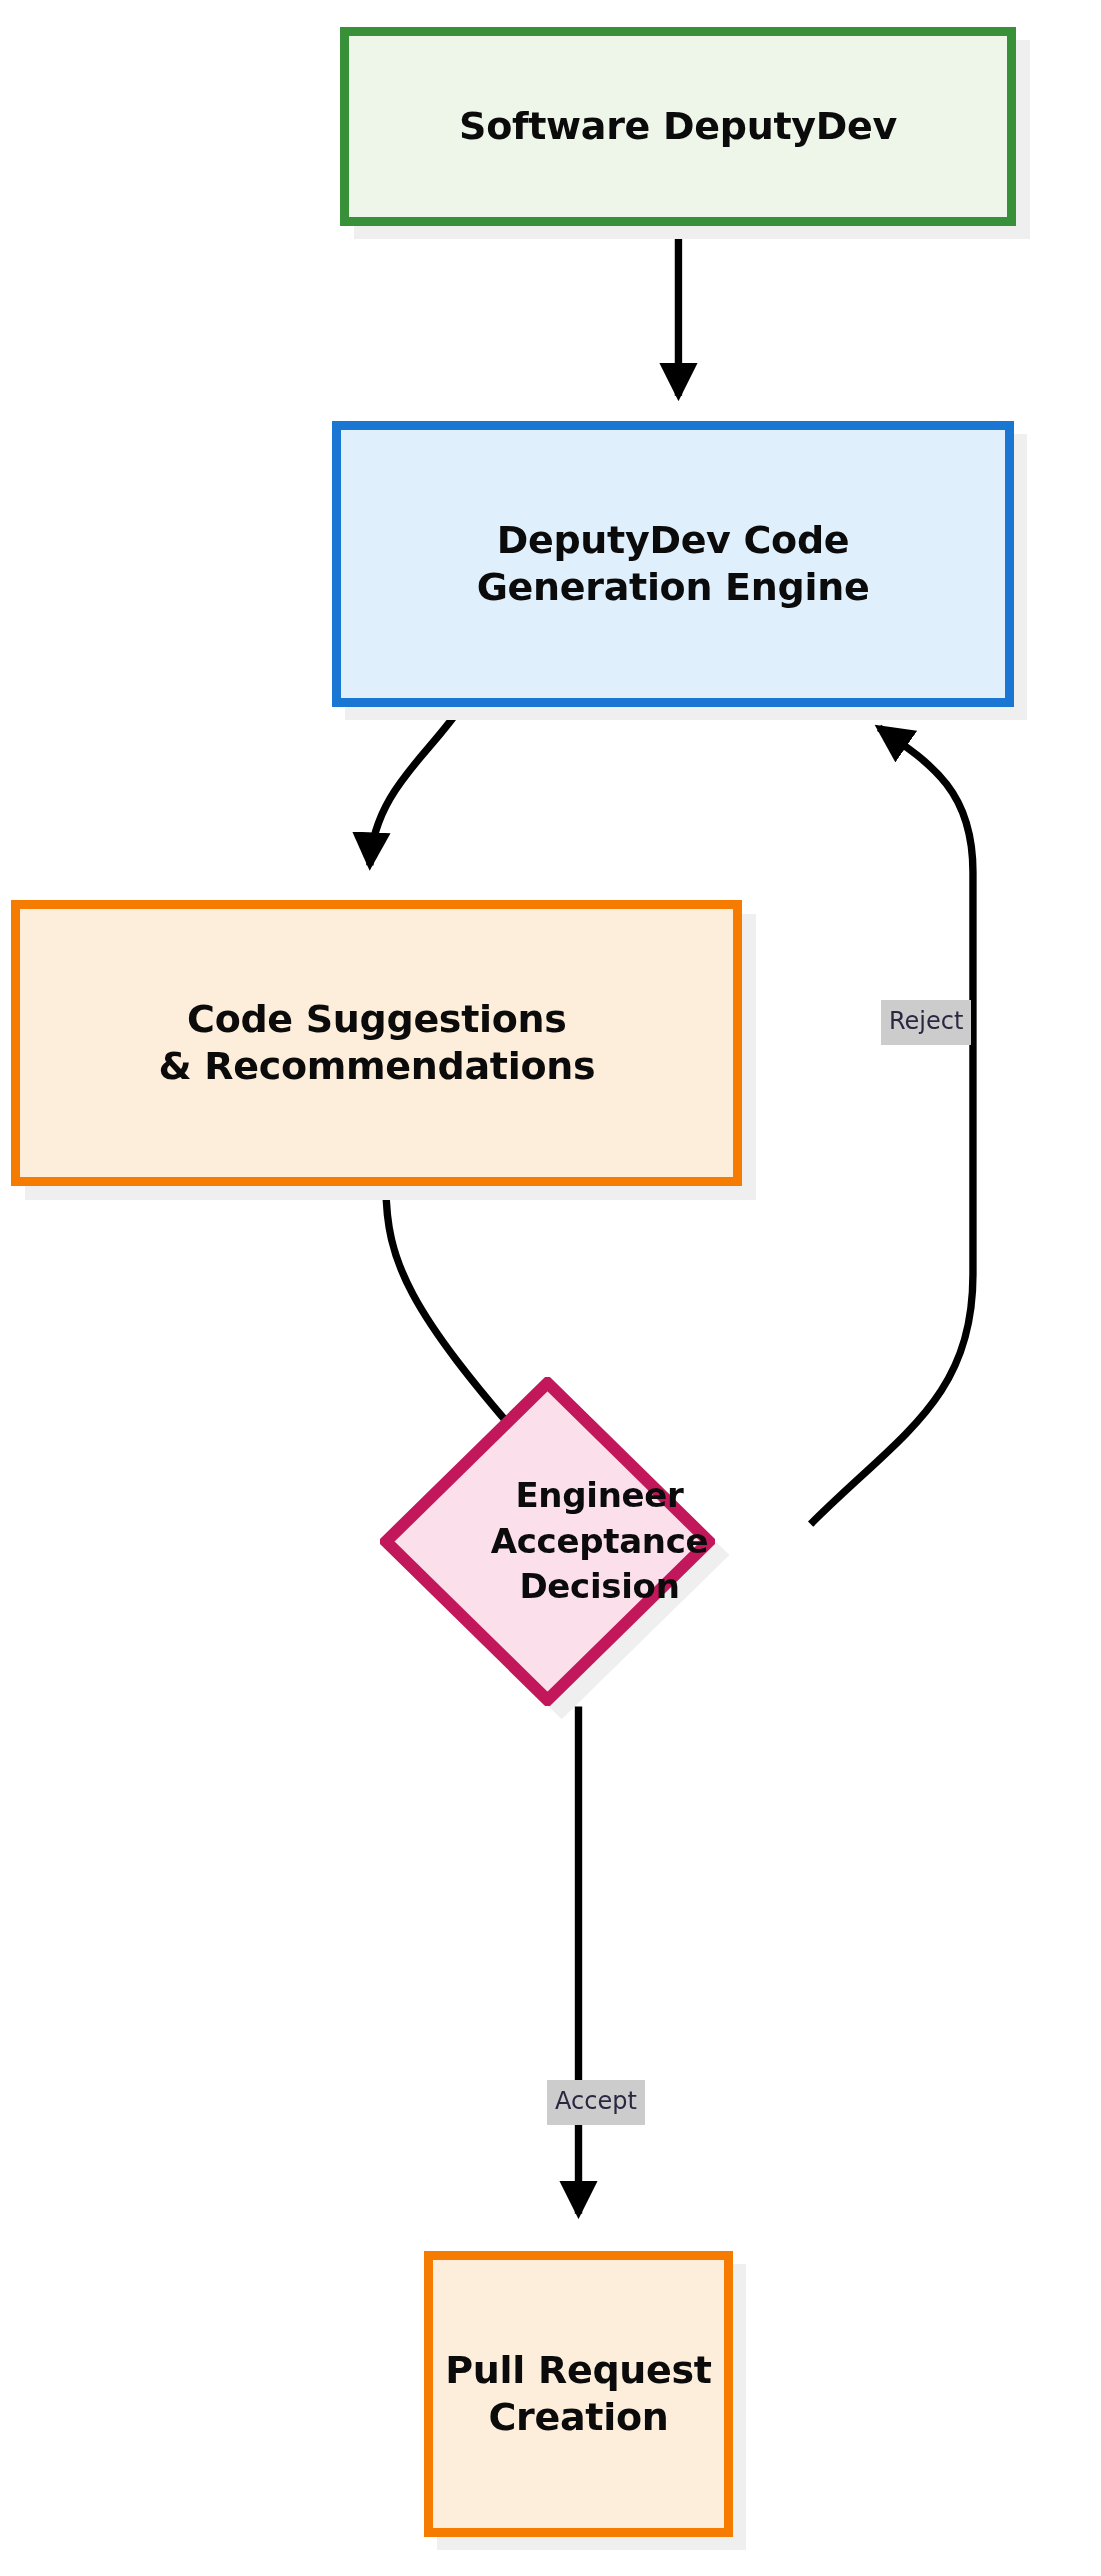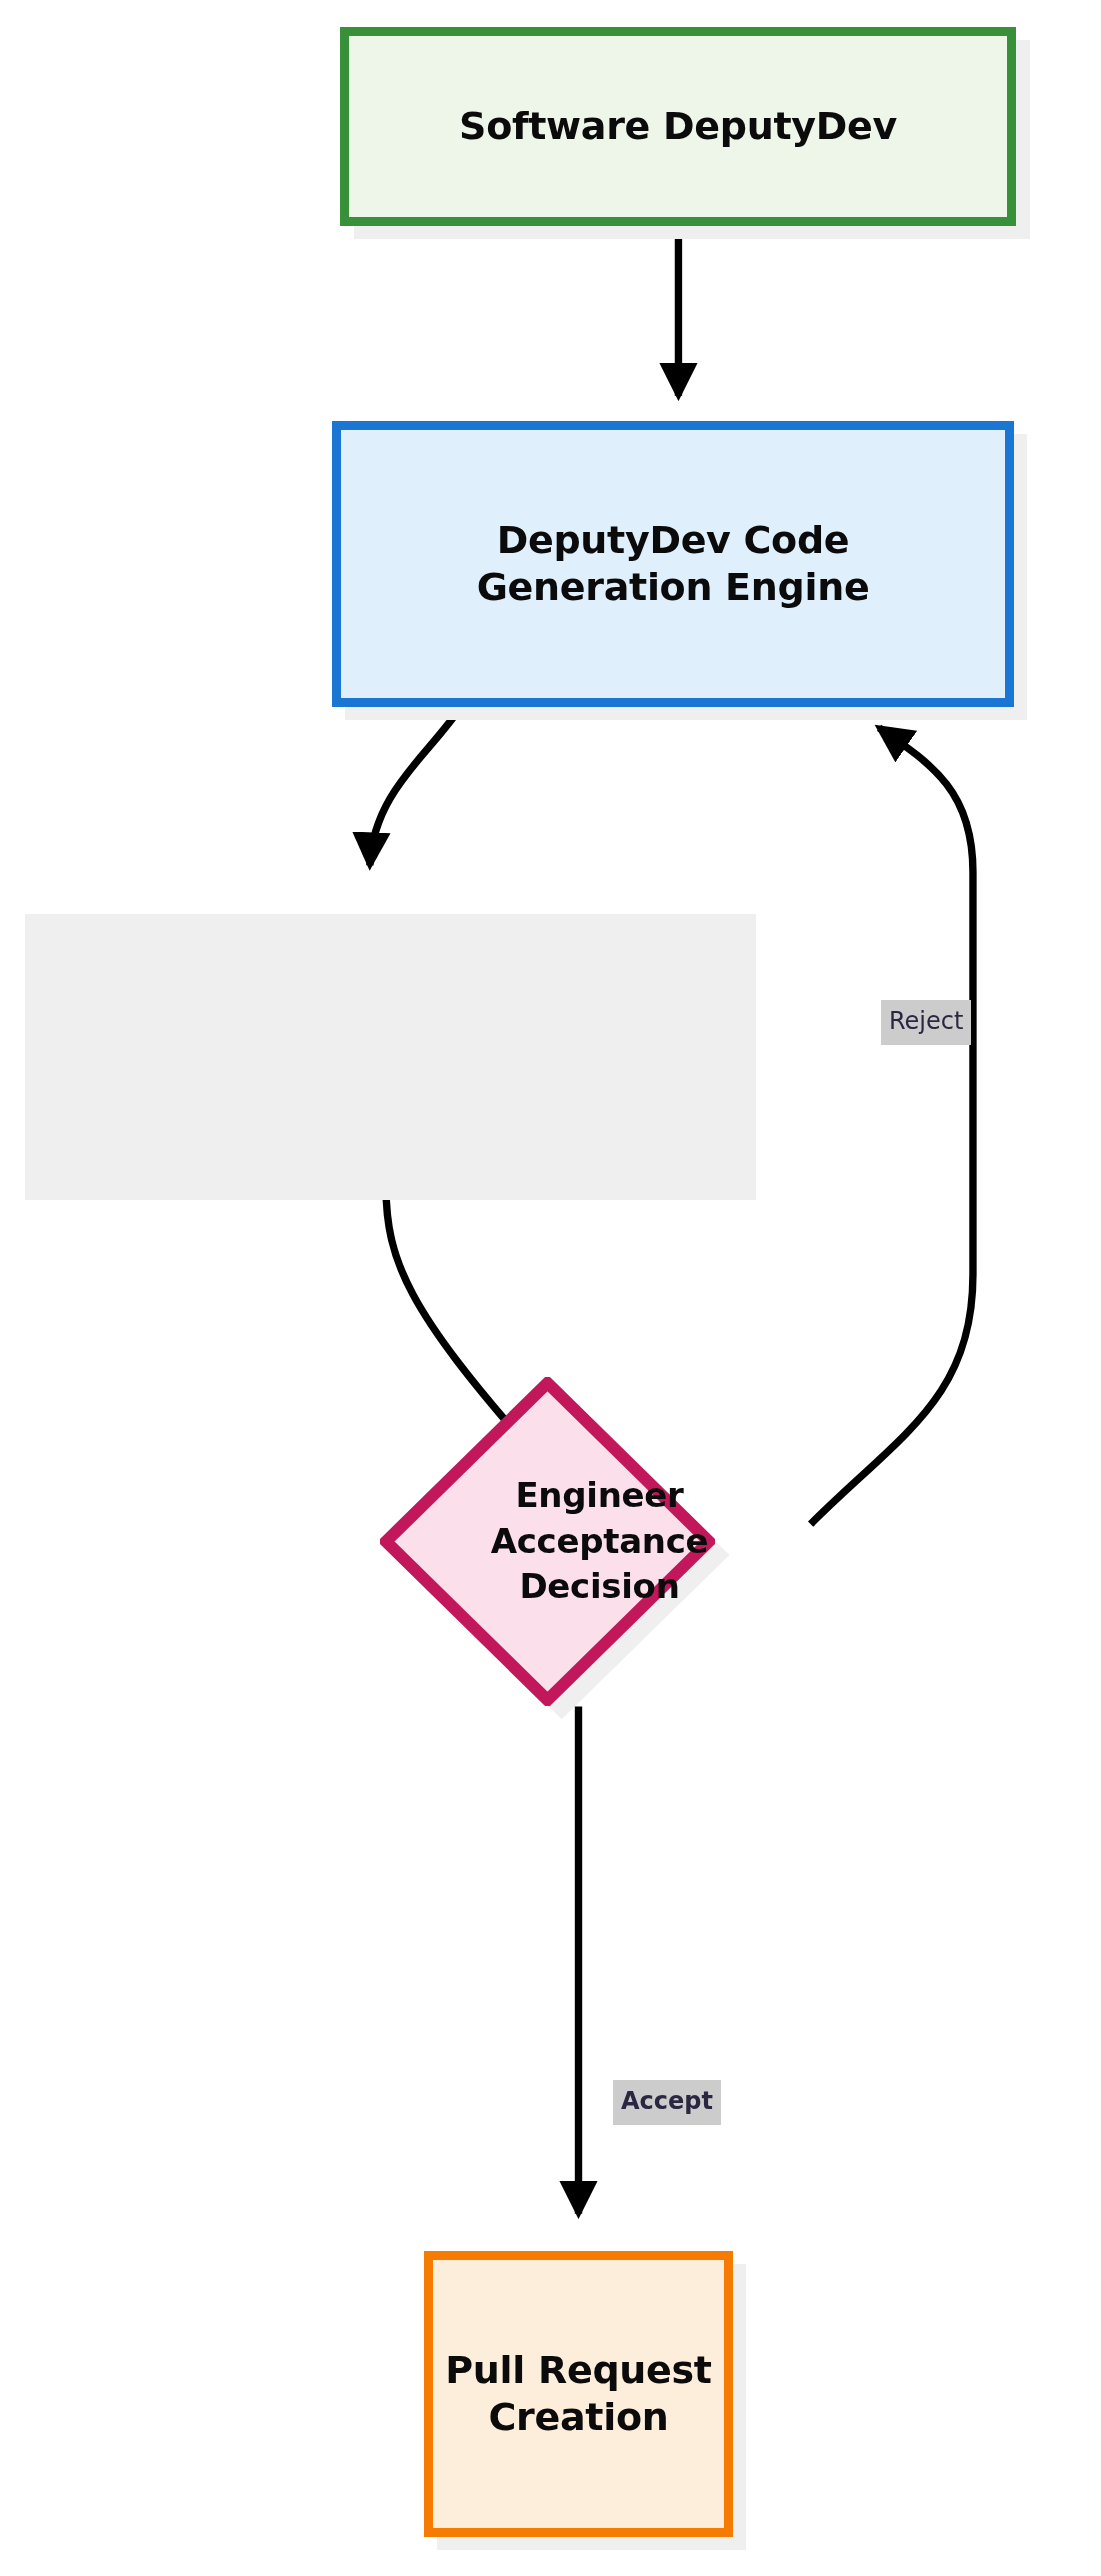--- a/index.html
+++ b/index.html
@@ -117,23 +117,22 @@
     line-height: 1;
     padding: 9.4px 8px 12px 8px;
     white-space: nowrap;
     z-index: 4;
   }
   #edge-label-reject {
     left: 881px;
     top: 1000px;
   }
   #edge-label-accept {
-    left: 613px;
+    left: 547px;
     top: 2080px;
-    font-weight: bold;
   }
 </style>
 </head>
 <body>
 
 <div id="stage">
 
   <div class="shadow" style="left:354px; top:40px; width:676px; height:199px;"></div>
   <div class="shadow" style="left:345px; top:434px; width:682px; height:286px;"></div>
   <div class="shadow" style="left:25px; top:914px; width:731px; height:286px;"></div>
@@ -162,20 +161,24 @@
 
   <div class="node" id="node-software-engineer">
     <span class="node-label">Software DeputyDev</span>
   </div>
 
   <div class="node" id="node-codegen-engine">
     <span class="node-label">DeputyDev Code
 Generation Engine</span>
   </div>
 
+  <div class="node" id="node-suggestions">
+    <span class="node-label">Code Suggestions
+&amp; Recommendations</span>
+  </div>
 
   <div class="node" id="node-decision">
     <svg class="diamond-bg" viewBox="0 0 500 490" preserveAspectRatio="none" xmlns="http://www.w3.org/2000/svg">
       <polygon points="250,9 491,245 250,481 9,245" fill="#fbe0ec" stroke="#c2185b" stroke-width="18"></polygon>
     </svg>
     <span class="node-label" style="font-size:34px; line-height:1.35;">Engineer
 Acceptance
 Decision</span>
   </div>
 

